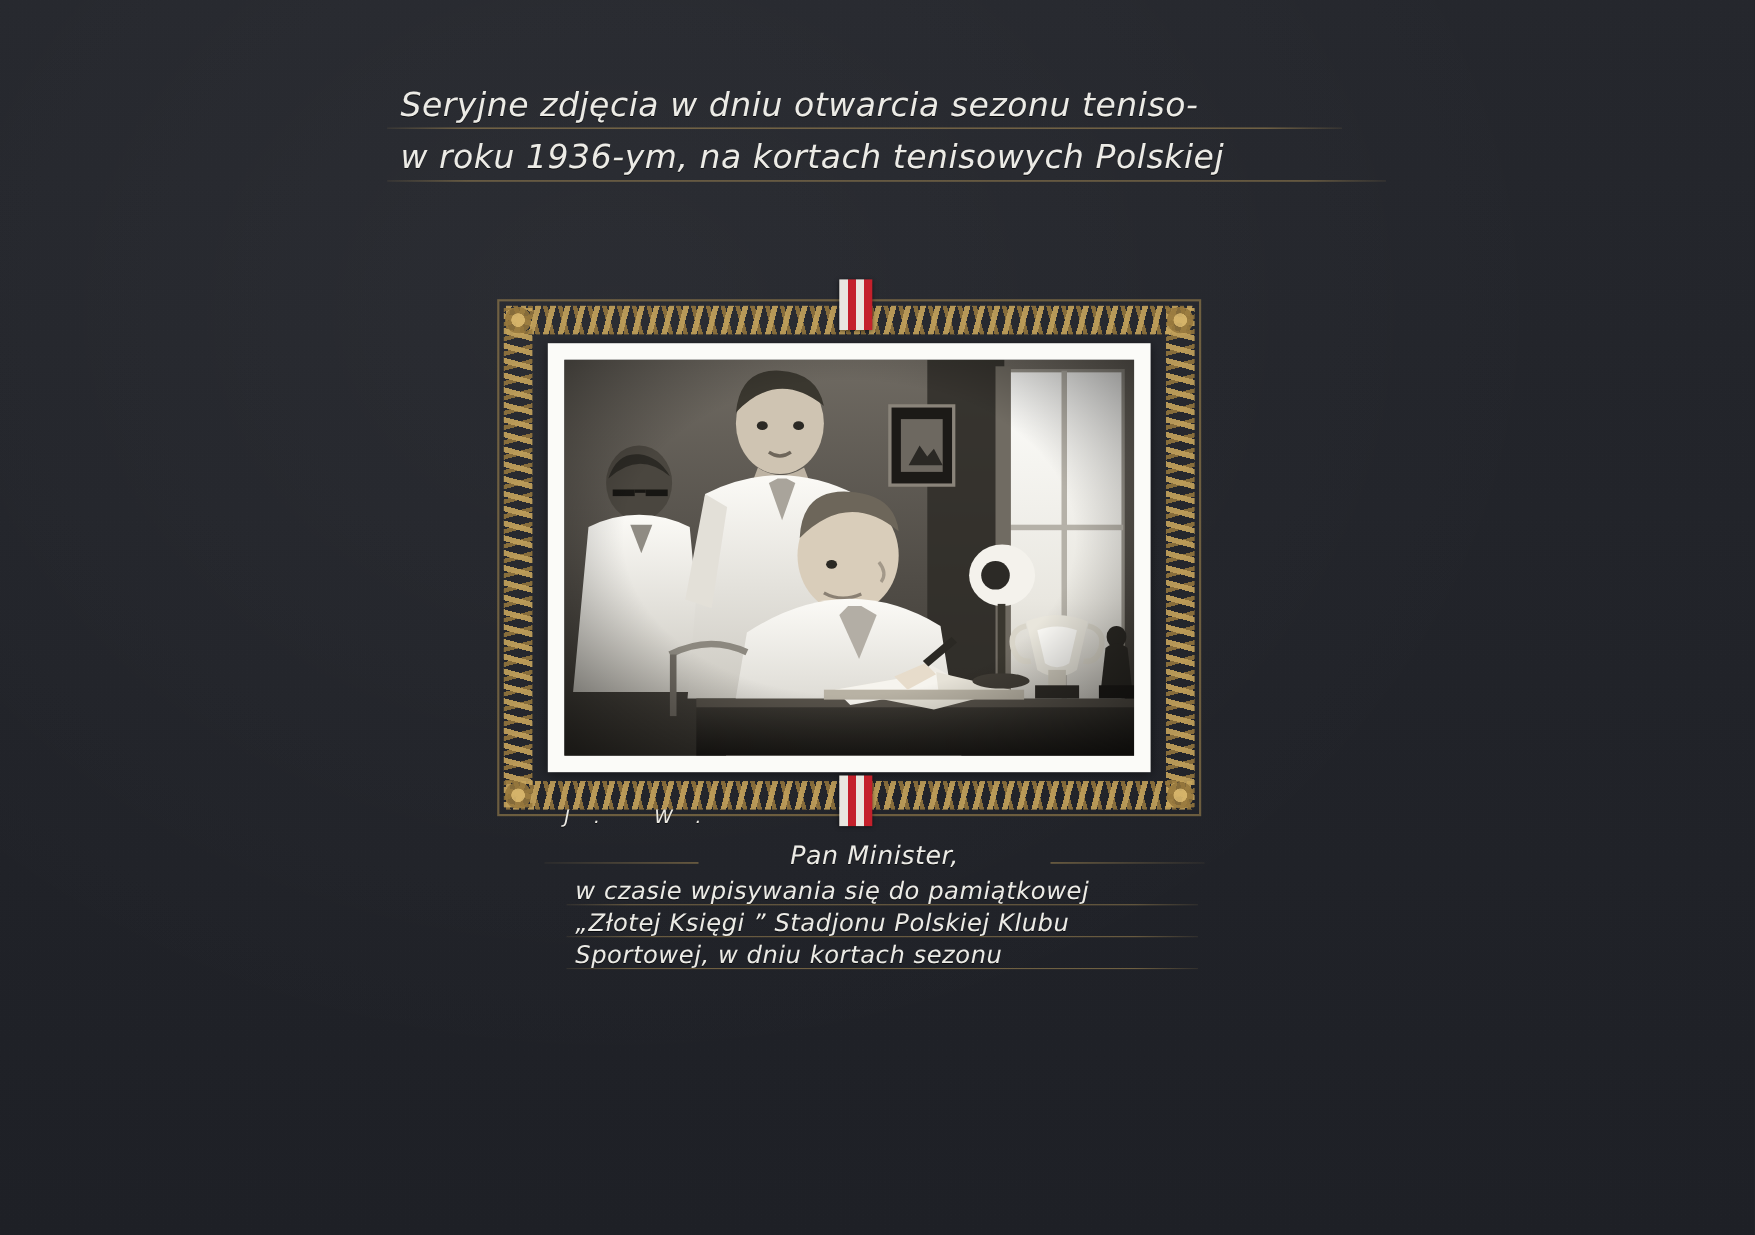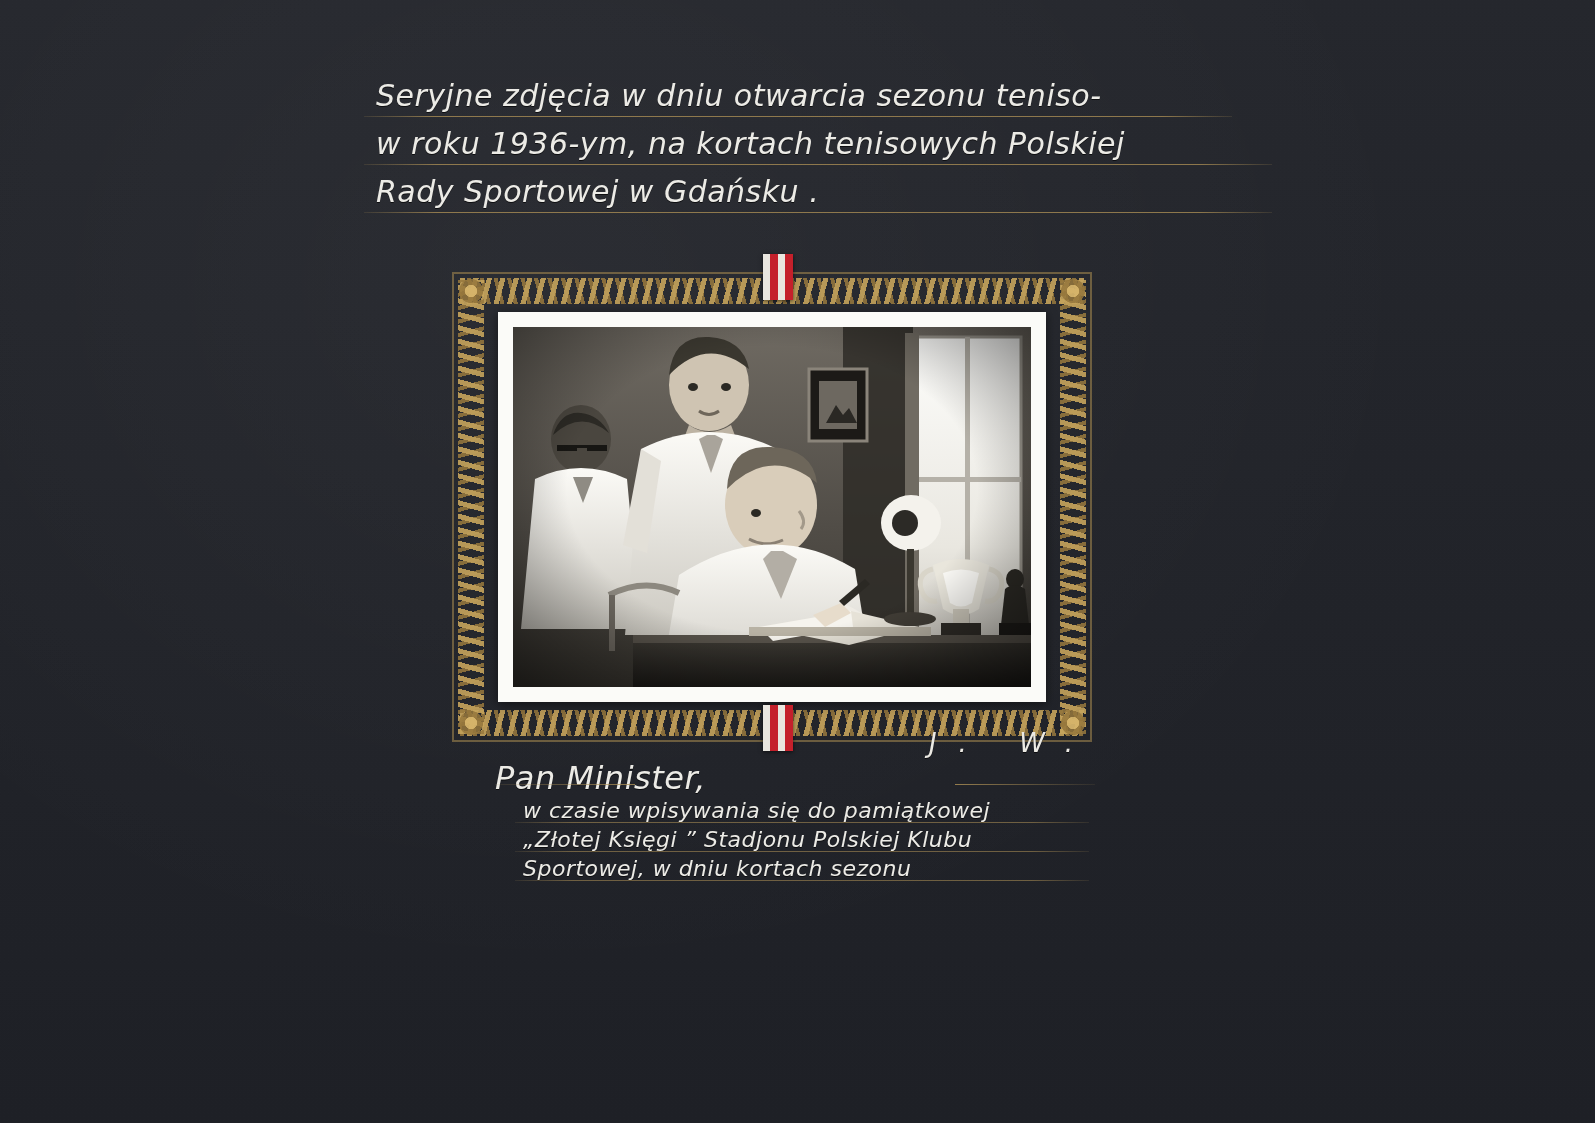--- a/index.html
+++ b/index.html
@@ -38,21 +38,21 @@
   .handwriting {
     font-family: "DejaVu Sans", sans-serif;
     font-style: italic;
     color: #ecebe6;
     text-shadow: 0 1px 0 rgba(0,0,0,.65);
     letter-spacing: .5px;
   }
 
   #top-caption {
     position: absolute;
-    left: 372px;
+    left: 360px;
     top: 72px;
     width: 900px;
   }
   #top-caption .cap-line {
     position: relative;
     font-size: 30px;
     line-height: 48px;
     height: 48px;
     white-space: nowrap;
     padding-left: 4px;
@@ -170,30 +170,31 @@
   }
 
   
   #bottom-caption {
     position: absolute;
     left: 495px;
     top: 726px;
     width: 600px;
   }
   #bottom-caption .sig {
-    text-align: right;
-    font-size: 26px;
+    text-align: left;
+    font-size: 17px;
     line-height: 34px;
     letter-spacing: 22px;
     padding-left: 18px;
     color: #eceae4;
   }
   #bottom-caption .title-line {
     position: relative;
-    font-size: 32px;
+    text-align: center;
+    font-size: 23px;
     line-height: 36px;
   }
   #bottom-caption .title-line::before,
   #bottom-caption .title-line::after {
     content: "";
     position: absolute;
     top: 24px;
     height: 1px;
     width: 140px;
     background: linear-gradient(90deg, rgba(176,146,86,.1), rgba(176,146,86,.8));
@@ -226,21 +227,20 @@
 </style>
 </head>
 <body>
 
 <div id="album-page">
   <div id="paper-grain"></div>
 
   <div id="top-caption" class="handwriting">
     <div class="cap-line l1">Seryjne zdjęcia w dniu otwarcia sezonu teniso-</div>
     <div class="cap-line l3">w roku 1936-ym, na kortach tenisowych Polskiej</div>
-    <div class="cap-line l4">Rady Sportowej w Gdańsku .</div>
   </div>
 
   <div id="photo-assembly">
 
     <div id="ornament-frame">
       <div class="laurel laurel-top"></div>
       <div class="laurel laurel-bottom"></div>
       <div class="laurel laurel-left"></div>
       <div class="laurel laurel-right"></div>
       <div class="corner-rosette cr-tl"></div>

